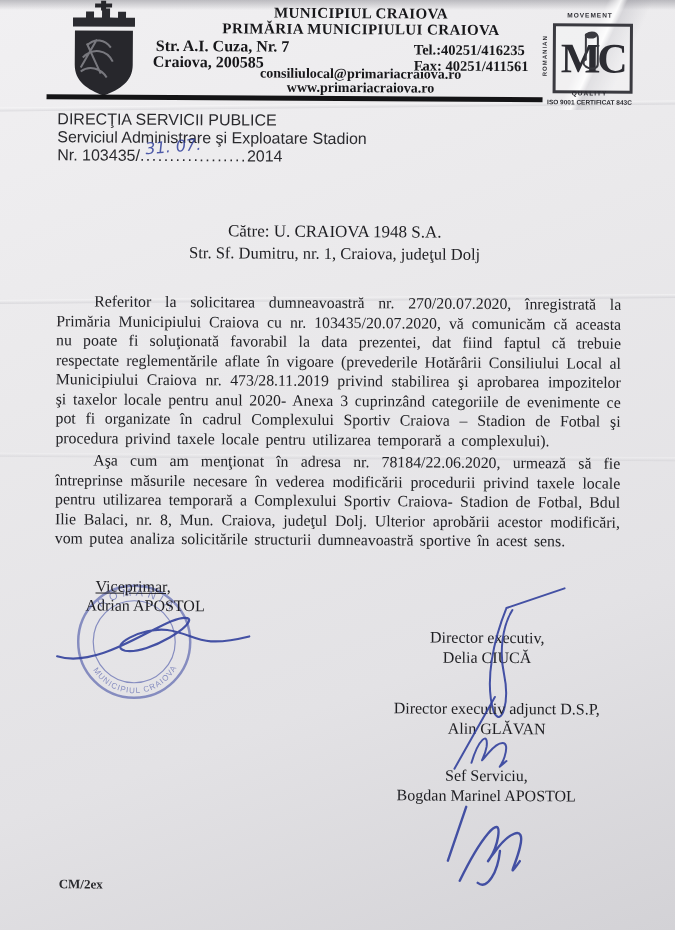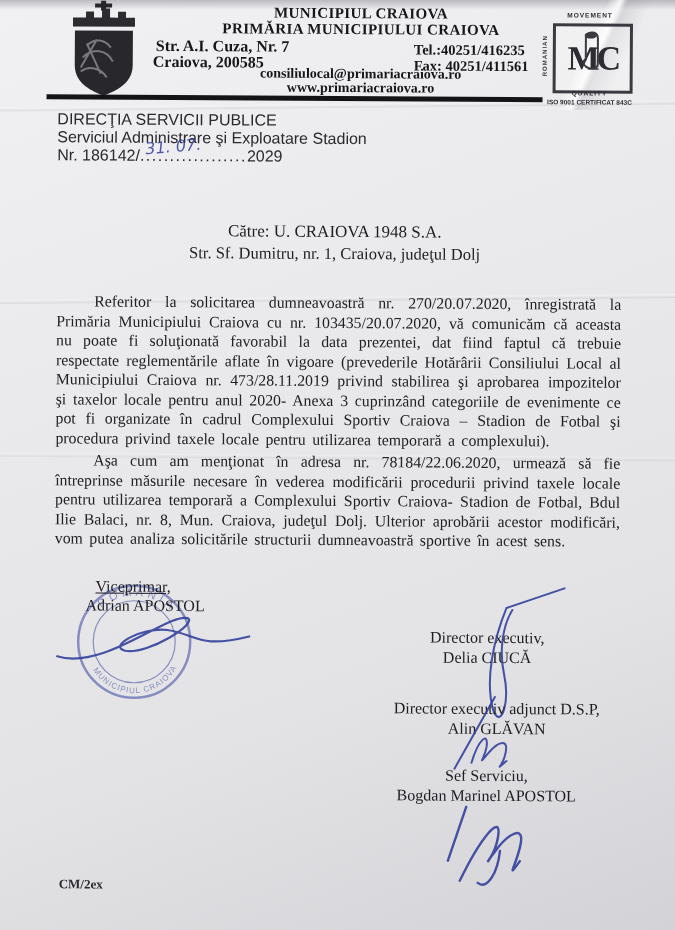--- a/index.html
+++ b/index.html
@@ -20,21 +20,21 @@
   
   .org{font-weight:bold;text-align:center;font-size:15px;letter-spacing:.4px;color:#17171a;}
   .addr{font-weight:bold;font-size:16px;color:#17171a;}
   .contact{font-weight:bold;font-size:14.5px;color:#17171a;}
   .center-bold{font-weight:bold;font-size:14px;text-align:center;color:#17171a;}
   .rule{position:absolute;left:46px;top:96px;width:496px;height:5px;background:#141416;}
 
   
   .cert-box{position:absolute;left:552px;top:22px;width:74px;height:64px;border:3px solid #3a3a40;
     background:rgba(255,255,255,.25);display:flex;align-items:center;justify-content:center;}
-  .cert-mono{font-family:"Liberation Serif",serif;font-weight:bold;font-size:34px;color:#2c2c32;letter-spacing:-3px;}
+  .cert-mono{font-family:"Liberation Serif",serif;font-weight:bold;font-size:42px;color:#2c2c32;letter-spacing:-3px;}
   .cert-top{position:absolute;left:548px;top:10px;width:82px;text-align:center;font-family:"Liberation Sans",sans-serif;
     font-size:6.5px;font-weight:bold;color:#2c2c32;letter-spacing:1px;}
   .cert-left{position:absolute;left:541px;top:26px;height:58px;writing-mode:vertical-rl;transform:rotate(180deg);
     font-family:"Liberation Sans",sans-serif;font-size:6px;font-weight:bold;color:#2c2c32;letter-spacing:1px;text-align:center;}
   .cert-bottom{position:absolute;left:548px;top:88px;width:82px;text-align:center;font-family:"Liberation Sans",sans-serif;
     font-size:6.5px;font-weight:bold;color:#2c2c32;letter-spacing:1px;}
   .cert-iso{position:absolute;left:528px;top:97px;width:122px;text-align:center;font-family:"Liberation Sans",sans-serif;
     font-size:6.5px;font-weight:bold;color:#2c2c32;}
 
   
@@ -99,21 +99,21 @@
         <ellipse cx="13" cy="5" rx="6" ry="3" fill="#3a3a40"></ellipse>
       </svg>
       <span class="cert-mono">MC</span>
     </div>
     <div class="abs cert-bottom">QUALITY</div>
     <div class="abs cert-iso">ISO 9001 CERTIFICAT 843C</div>
 
     <div class="abs refblock" style="left:57px;top:112px;">DIRECŢIA SERVICII PUBLICE</div>
     <div class="abs refblock" style="left:57px;top:130px;">Serviciul Administrare şi Exploatare Stadion</div>
     <div class="abs refblock" style="left:57px;top:148px;">
-      <span>Nr. 186142/</span><span class="dots">..................</span><span>2029</span>
+      <span>Nr. 103435/</span><span class="dots">..................</span><span>2014</span>
     </div>
     <span class="handwrite" style="left:145px;top:138px;">31. 07.</span>
 
     <div class="abs addressee1" style="left:105px;top:222px;width:460px;">Către: U. CRAIOVA 1948 S.A.</div>
     <div class="abs addressee2" style="left:105px;top:244px;width:460px;">Str. Sf. Dumitru, nr. 1, Craiova, judeţul Dolj</div>
 
     <div class="abs para" style="left:57px;top:293px;">Referitor la solicitarea dumneavoastră nr. 270/20.07.2020, înregistrată la Primăria Municipiului Craiova cu nr. 103435/20.07.2020, vă comunicăm că aceasta nu poate fi soluţionată favorabil la data prezentei, dat fiind faptul că trebuie respectate reglementările aflate în vigoare (prevederile Hotărârii Consiliului Local al Municipiului Craiova nr. 473/28.11.2019 privind stabilirea şi aprobarea impozitelor şi taxelor locale pentru anul 2020- Anexa 3 cuprinzând categoriile de evenimente ce pot fi organizate în cadrul Complexului Sportiv Craiova – Stadion de Fotbal şi procedura privind taxele locale pentru utilizarea temporară a complexului).</div>
     <div class="abs para" style="left:57px;top:452px;">Aşa cum am menţionat în adresa nr. 78184/22.06.2020, urmează să fie întreprinse măsurile necesare în vederea modificării procedurii privind taxele locale pentru utilizarea temporară a Complexului Sportiv Craiova- Stadion de Fotbal, Bdul Ilie Balaci, nr. 8, Mun. Craiova, judeţul Dolj. Ulterior aprobării acestor modificări, vom putea analiza solicitările structurii dumneavoastră sportive în acest sens.</div>
 
     <svg class="abs stamp-svg" style="left:62px;top:568px;" width="150" height="150" viewBox="0 0 150 150">

